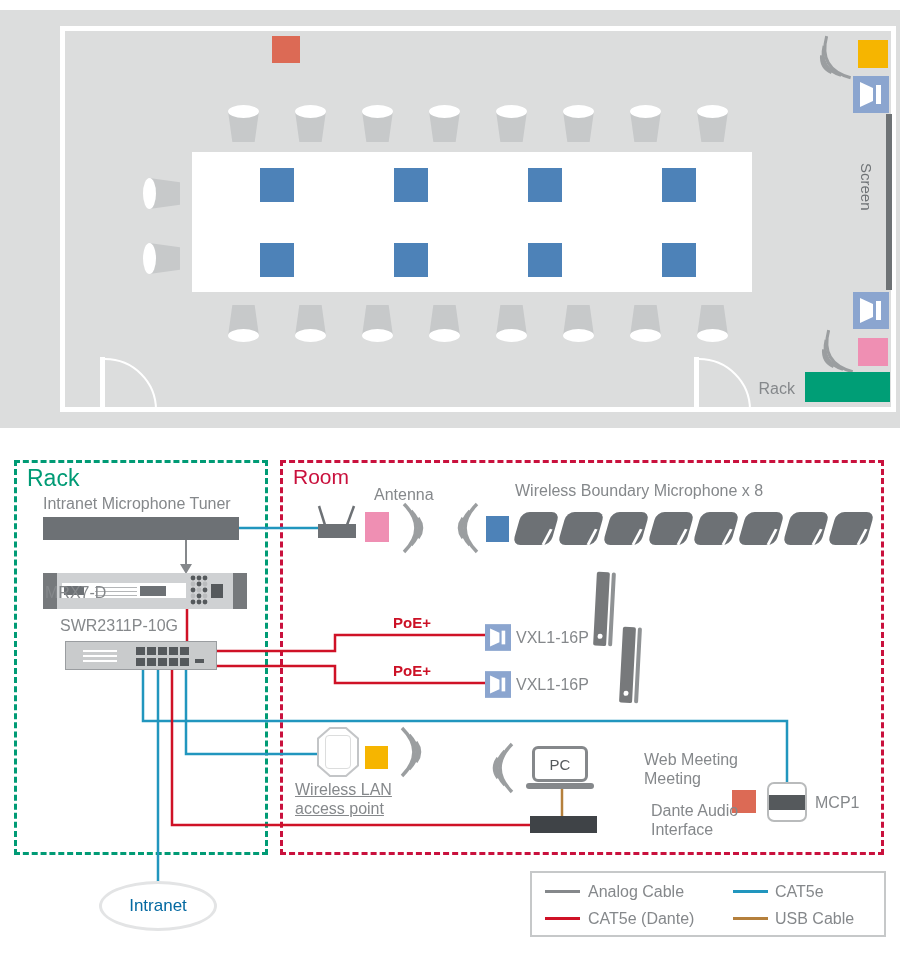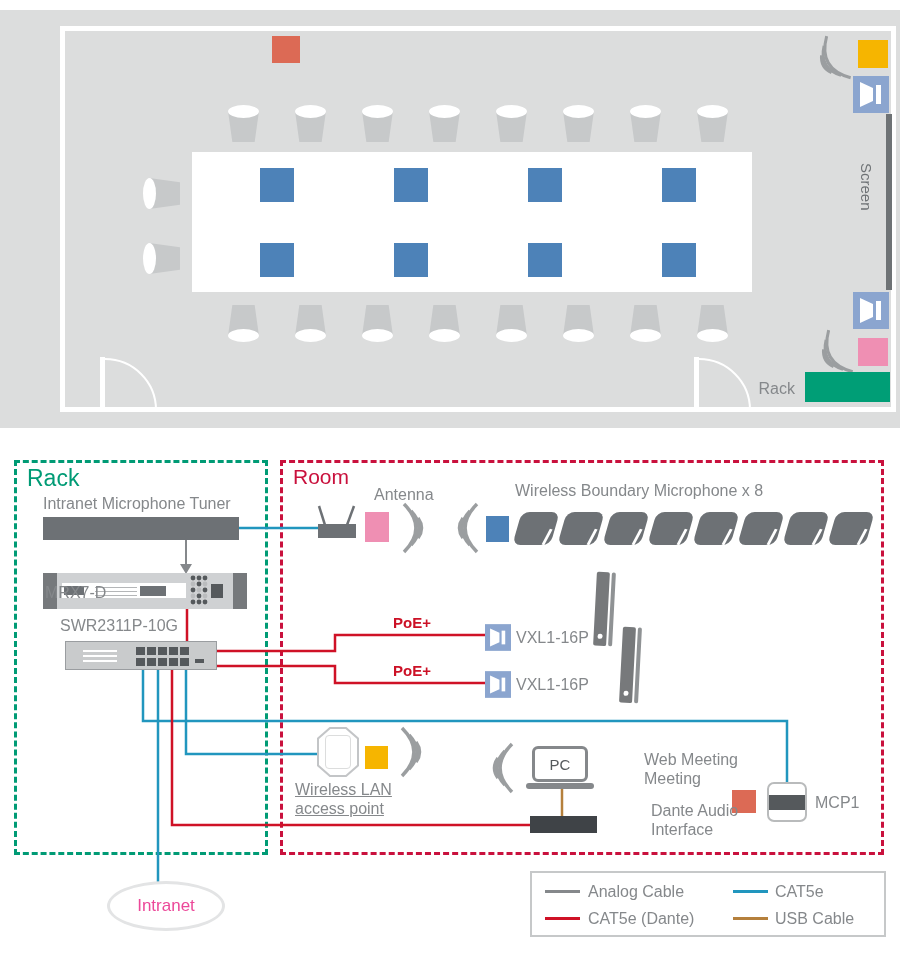--- a/index.html
+++ b/index.html
@@ -62,22 +62,22 @@
   #laptop .scr{width:56px;height:36px;border:3px solid #85888b;border-radius:6px;background:#fff;
                display:flex;align-items:center;justify-content:center;font-size:15px;color:#55595c;box-sizing:border-box;}
   #laptop .base{width:68px;height:6px;background:#85888b;border-radius:3px;margin:1px 0 0 -6px;}
   #dante{left:530px;top:816px;width:67px;height:17px;background:#3f4347;}
   #mcp1{left:767px;top:782px;width:40px;height:40px;background:#fff;border:2px solid #b9bbbc;border-radius:7px;box-sizing:border-box;}
   #mcp1 .band{position:absolute;left:0;top:11px;width:100%;height:15px;background:#55595c;}
   
   #legend{left:530px;top:871px;width:356px;height:66px;background:#fff;border:2px solid #c6c8c9;box-sizing:border-box;z-index:2;}
   .leg-line{position:absolute;width:35px;height:3px;z-index:3;}
   
-  #intranet{left:107px;top:881px;width:118px;height:50px;background:#fff;border:3px solid #e3e4e5;border-radius:50%;
-            display:flex;align-items:center;justify-content:center;font-size:17px;color:#ec4899;box-sizing:border-box;z-index:2;}
+  #intranet{left:99px;top:881px;width:118px;height:50px;background:#fff;border:3px solid #e3e4e5;border-radius:50%;
+            display:flex;align-items:center;justify-content:center;font-size:17px;color:#0369a1;box-sizing:border-box;z-index:2;}
   
   .poe{position:absolute;font-size:15px;font-weight:bold;color:#cc1126;z-index:3;}
   .title2{font-size:16px;}
   #overlay-svg{position:absolute;left:0;top:0;width:900px;height:958px;z-index:1;}
   .spk-icon{position:absolute;z-index:2;}
 </style>
 </head>
 <body>
 
 <div id="stage">

